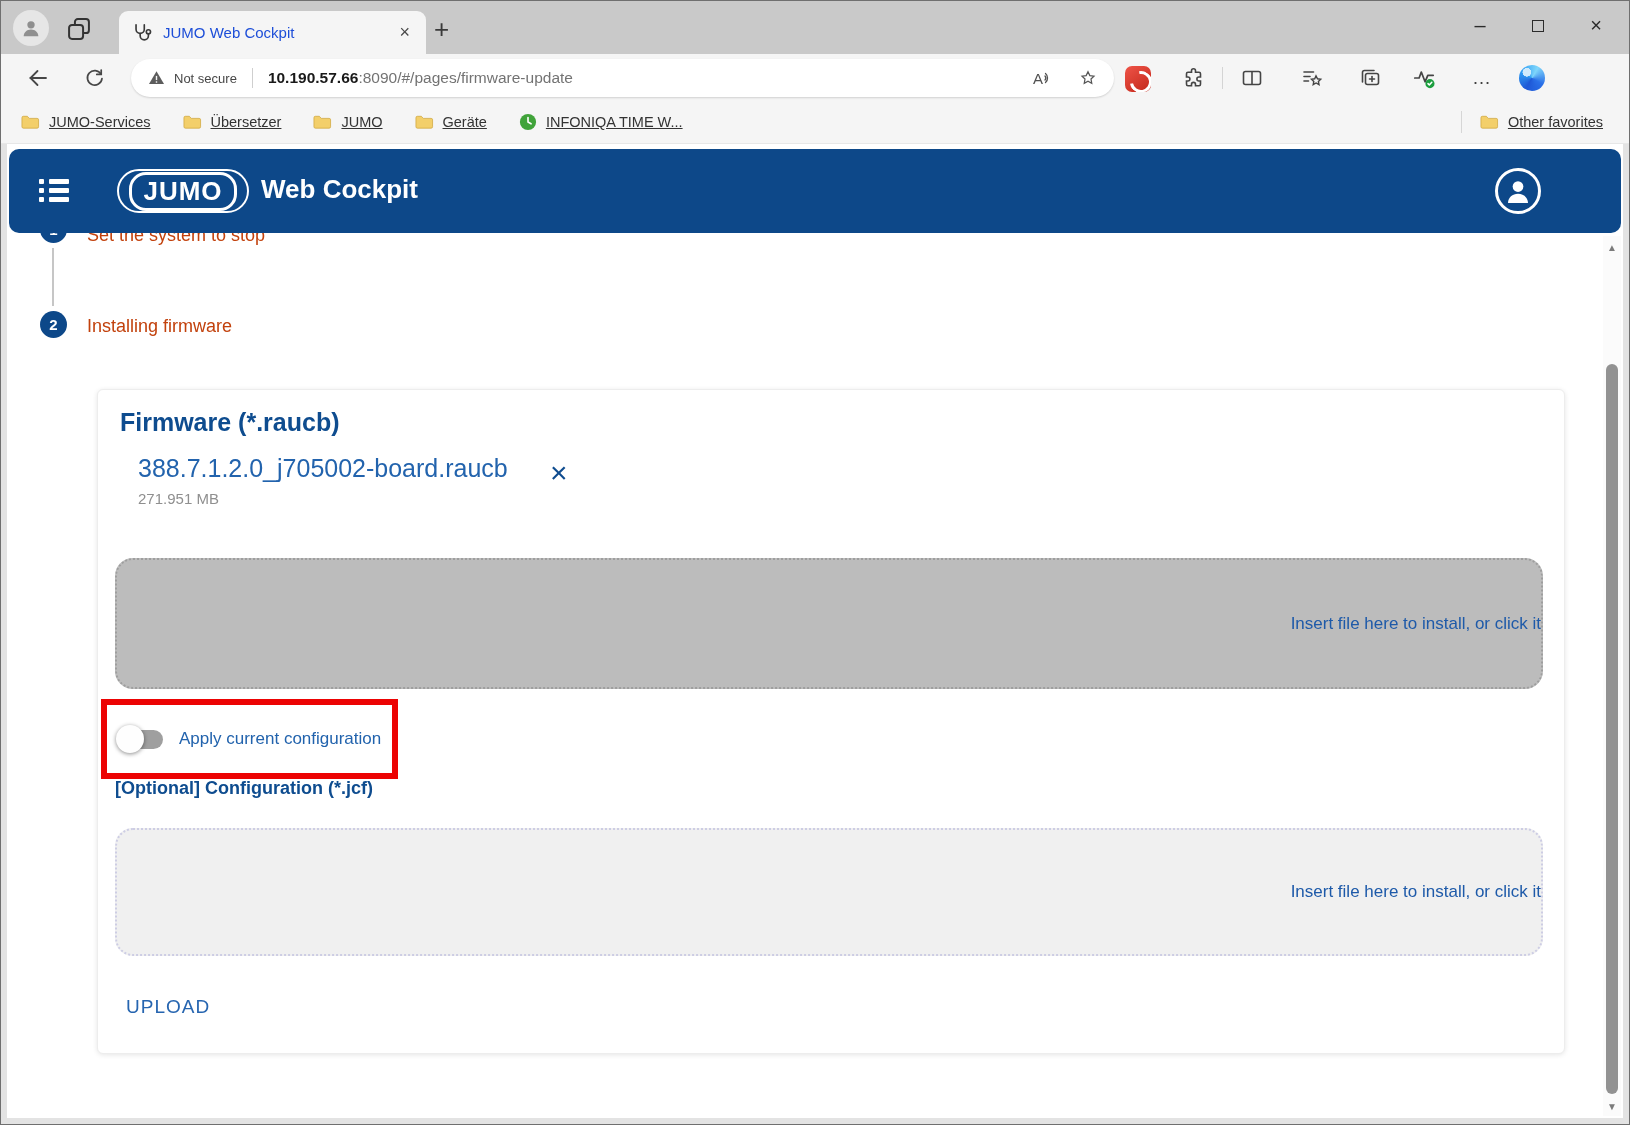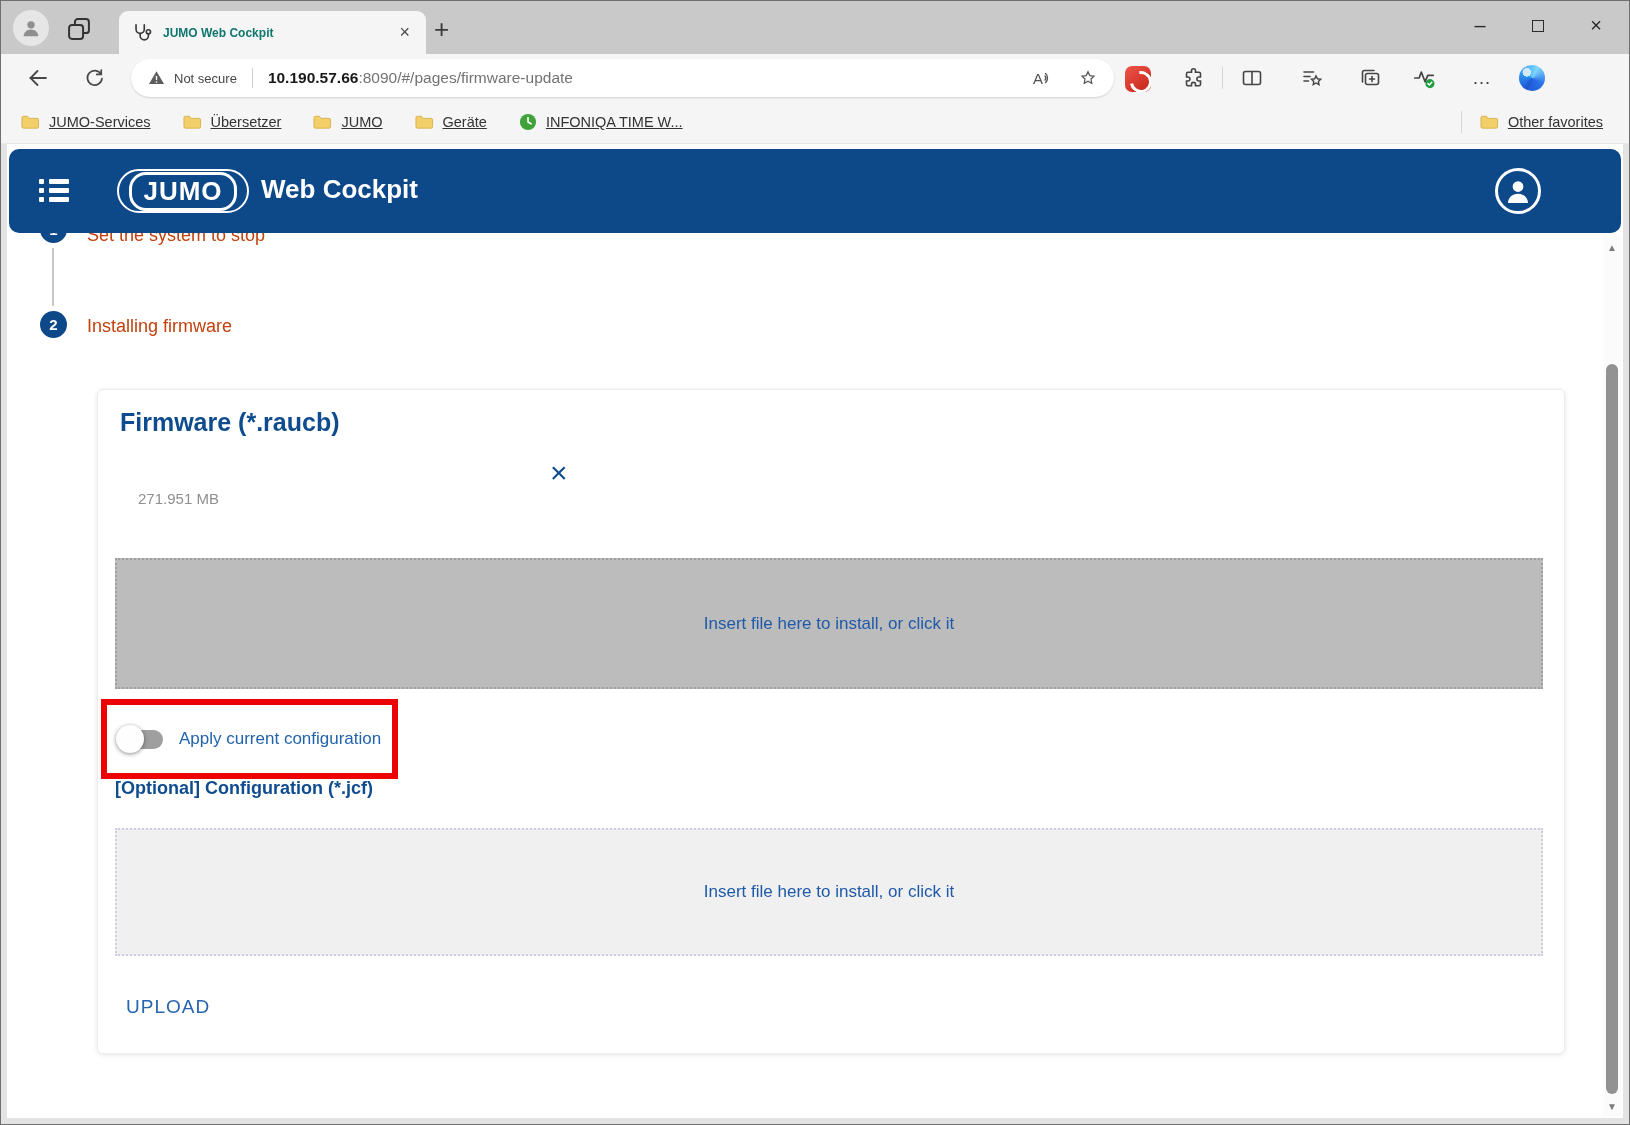--- a/index.html
+++ b/index.html
@@ -8,21 +8,21 @@
            border:1px solid #6f6f6f; overflow:hidden; }
 
   
   .titlebar{ position:absolute; top:0; left:0; right:0; height:53px; background:#c9c9c9; }
   .profile-btn{ position:absolute; left:12px; top:9px; width:36px; height:36px; border-radius:50%;
                 background:#e6e6e6; display:flex; align-items:center; justify-content:center; }
   .workspaces-btn{ position:absolute; left:64px; top:14px; width:28px; height:28px; }
   .tab{ position:absolute; left:118px; top:10px; width:307px; height:43px; background:#f5f5f5;
         border-radius:9px 9px 0 0; display:flex; align-items:center; padding:0 12px; }
   .favicon{ width:22px; height:22px; margin-right:10px; flex:none; }
-  .tab-title{ font-size:12px; color:#0f766e; flex:1; white-space:nowrap; overflow:hidden;font-weight:bold; }
+  .tab-title{ font-size:15px; color:#1d4ed8; flex:1; white-space:nowrap; overflow:hidden; }
   .tab-close{ font-size:18px; color:#4a4a4a; padding:0 4px; }
   .new-tab{ position:absolute; left:433px; top:13px; font-size:26px; font-weight:300; color:#3a3a3a; }
   .win-controls{ position:absolute; right:4px; top:0; height:49px; display:flex; }
   .win-btn{ width:58px; display:flex; align-items:center; justify-content:center;
             font-size:20px; color:#2b2b2b; }
   .max-glyph{ width:12px; height:12px; border:1.5px solid #2b2b2b; display:block; }
 
   
   .toolbar{ position:absolute; top:53px; left:0; right:0; height:47px; background:#f5f5f5; }
   .tool-icon{ position:absolute; top:11px; width:26px; height:26px; display:flex;
@@ -83,21 +83,21 @@
   .step2-label{ left:80px; top:172px; }
   .connector{ position:absolute; left:45px; top:104px; width:2px; height:58px; background:#c6c6c6; }
 
   
   .card{ position:absolute; left:90px; top:245px; width:1468px; height:665px; background:#fff;
          border:1px solid #ededed; border-radius:6px; box-shadow:0 1px 5px rgba(0,0,0,.10); }
   .fw-heading{ position:absolute; left:22px; top:18px; font-size:25px; font-weight:bold; color:#0e4c8f; }
   .fw-file{ position:absolute; left:40px; top:64px; font-size:25px; color:#2263ad; }
   .fw-size{ position:absolute; left:40px; top:100px; font-size:15px; color:#8f8f8f; }
   .fw-remove{ position:absolute; left:452px; top:66px; font-size:30px; font-weight:300; color:#0f4c8f; }
-  .dz{ position:absolute; left:17px; width:1428px; display:flex; align-items:center; justify-content:center; }
+  .dz{ position:absolute; left:17px; width:1428px; display:flex; align-items:center; justify-content:flex-end;border-radius:18px; }
   .dz1{ top:168px; height:131px; background:#bcbcbc; border:2px dotted #9e9e9e; }
   .dz2{ top:438px; height:128px; background:#f0f0f0; border:2px dotted #cdcde4; }
   .dz-text{ font-size:17px; color:#1e5aa9; }
   .annotation{ position:absolute; left:3px; top:309px; width:297px; height:80px;
                border:6px solid #ec0303; display:flex; align-items:center; padding-left:12px; gap:16px; }
   .toggle{ position:relative; width:44px; height:19px; background:#9f9f9f; border-radius:10px; flex:none; }
   .knob{ position:absolute; left:-3px; top:-5px; width:28px; height:28px; border-radius:50%;
          background:#fefefe; box-shadow:0 1px 4px rgba(0,0,0,.45); }
   .toggle-label{ font-size:17px; color:#2263ad; white-space:nowrap; }
   .cfg-heading{ position:absolute; left:17px; top:388px; font-size:18px; font-weight:bold; color:#0e4c8f; }
@@ -328,20 +328,21 @@
     </div>
     <div class="step-label step1-label">Set the system to stop</div>
     <div class="connector"></div>
     <div class="step-circle step2-circle">
       <span>2</span>
     </div>
     <div class="step-label step2-label">Installing firmware</div>
 
     <div class="card">
       <div class="fw-heading">Firmware (*.raucb)</div>
+      <div class="fw-file">388.7.1.2.0_j705002-board.raucb</div>
       <div class="fw-size">271.951 MB</div>
       <div class="fw-remove">×</div>
 
       <div class="dz dz1">
         <span class="dz-text">Insert file here to install, or click it</span>
       </div>
 
       <div class="annotation">
         <span class="toggle">
           <span class="knob"></span>

